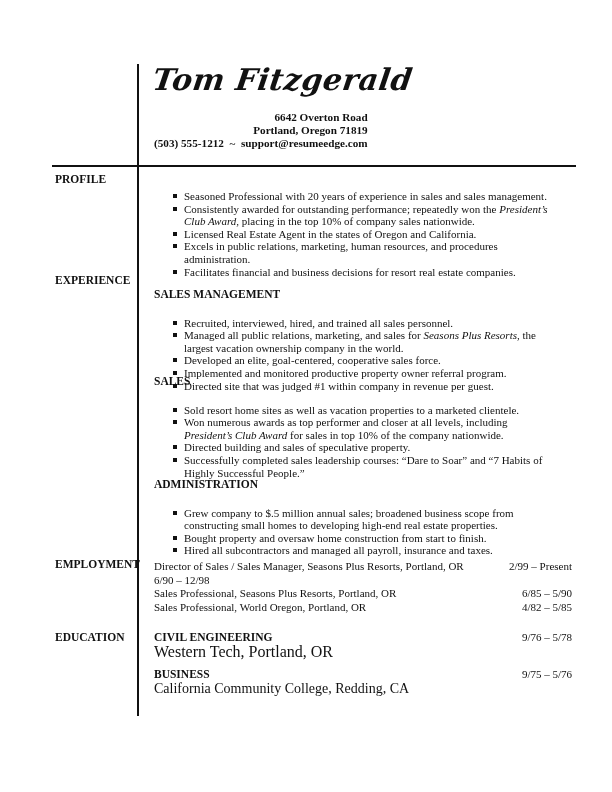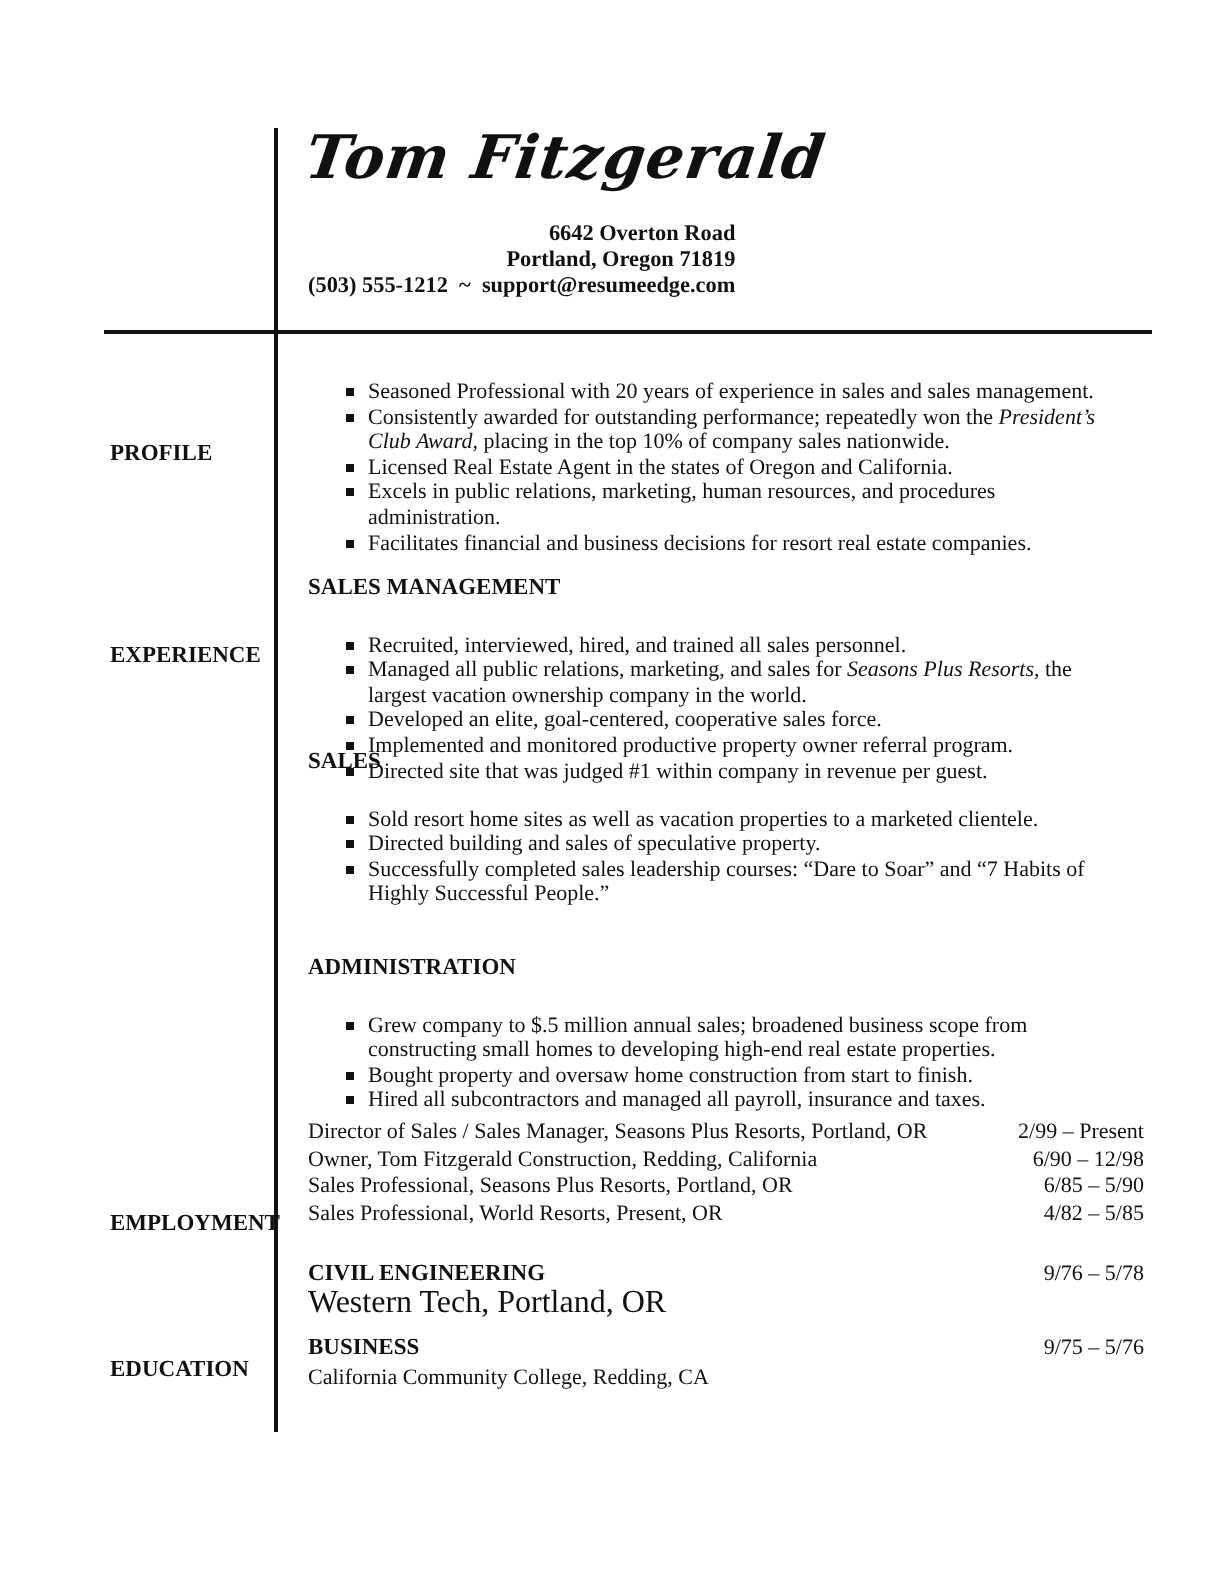--- a/index.html
+++ b/index.html
@@ -4,21 +4,21 @@
 <style>
   html, body { margin:0; padding:0; background:#fff; }
   body { width:612px; height:792px; position:relative; overflow:hidden;
          font-family:"Liberation Serif", "DejaVu Serif", serif; color:#111; }
   .vline { position:absolute; left:137px; top:64px; width:2px; height:652px; background:#111; }
   .hline { position:absolute; left:52px; top:165px; width:524px; height:2px; background:#111; }
   .name { position:absolute; left:153px; top:62px; font-family:"DejaVu Serif", serif;
           font-style:italic; font-weight:bold; font-size:30px; letter-spacing:0.5px;
           transform:skewX(-8deg); transform-origin:left; }
   .contact { position:absolute; left:154px; top:111px; font-size:11.2px; font-weight:bold; line-height:13px;text-align:right; }
-  .section-label { position:absolute; left:55px; font-size:11.5px; font-weight:bold;margin-top:48px; }
+  .section-label { position:absolute; left:55px; font-size:11.5px; font-weight:bold; }
   .block { position:absolute; left:154px; width:420px; font-size:11px; line-height:12.6px; }
   .sub { font-weight:bold; font-size:11.5px; margin-bottom:1px; }
   ul { list-style:none; margin:16px; padding:0; }
   li { position:relative; padding-left:14px; }
   li::before { content:""; position:absolute; left:3px; top:4px; width:4px; height:4px; background:#111; }
   .profile li { padding-left:14px; }
   .row { display:flex; justify-content:space-between; font-size:11px; line-height:13.6px; }
   .b { font-weight:normal; }
   .i { font-style:italic; }
 </style>
@@ -59,20 +59,21 @@
     <li><span>Developed an elite, goal-centered, cooperative sales force.</span></li>
     <li><span>Implemented and monitored productive property owner referral program.</span></li>
     <li><span>Directed site that was judged #1 within company in revenue per guest.</span></li>
   </ul>
 </div>
 
 <div class="block" style="top:375px">
   <div class="sub">SALES</div>
   <ul>
     <li><span>Sold resort home sites as well as vacation properties to a marketed clientele.</span></li>
+    <li><span>Won numerous awards as top performer and closer at all levels, including </span><span class="i">President’s Club Award</span><span> for sales in top 10% of the company nationwide.</span></li>
     <li><span>Directed building and sales of speculative property.</span></li>
     <li><span>Successfully completed sales leadership courses: “Dare to Soar” and “7 Habits of Highly Successful People.”</span></li>
   </ul>
 </div>
 
 <div class="block" style="top:478px">
   <div class="sub">ADMINISTRATION</div>
   <ul>
     <li><span>Grew company to $.5 million annual sales; broadened business scope from constructing small homes to developing high-end real estate properties.</span></li>
     <li><span>Bought property and oversaw home construction from start to finish.</span></li>
@@ -80,40 +81,39 @@
   </ul>
 </div>
 
 <div class="section-label" style="top:558px">EMPLOYMENT</div>
 <div class="block" style="top:560px; width:418px">
   <div class="row">
       <span><span class="b">Director of Sales / Sales Manager,</span><span> Seasons Plus Resorts, Portland, OR</span></span>
       <span>2/99 – Present</span>
     </div>
   <div class="row">
-      <span><span class="b">Owner,</span><span> Tom Fitzgerald Construction, Redding, California</span></span>
       <span>6/90 – 12/98</span>
     </div>
   <div class="row">
       <span><span class="b">Sales Professional,</span><span> Seasons Plus Resorts, Portland, OR</span></span>
       <span>6/85 – 5/90</span>
     </div>
   <div class="row">
-      <span><span class="b">Sales Professional,</span><span> World Resorts, Present, OR</span></span>
+      <span><span class="b">Sales Professional,</span><span> World Oregon, Portland, OR</span></span>
       <span>4/82 – 5/85</span>
     </div>
 </div>
 
 <div class="section-label" style="top:631px">EDUCATION</div>
 <div class="block" style="top:631px; width:418px">
   <div class="row">
       <span class="sub">CIVIL ENGINEERING</span>
       <span>9/76 – 5/78</span>
     </div>
   <div style="font-size:16px"><span class="b">Western Tech,</span><span> Portland, OR</span></div>
 </div>
 <div class="block" style="top:668px; width:418px">
   <div class="row">
       <span class="sub">BUSINESS</span>
       <span>9/75 – 5/76</span>
     </div>
-  <div style="font-size:11px"><span class="b">California Community College,</span><span> Redding, CA</span></div>
+  <div style="font-size:14px"><span class="b">California Community College,</span><span> Redding, CA</span></div>
 </div>
 
 </body></html>

